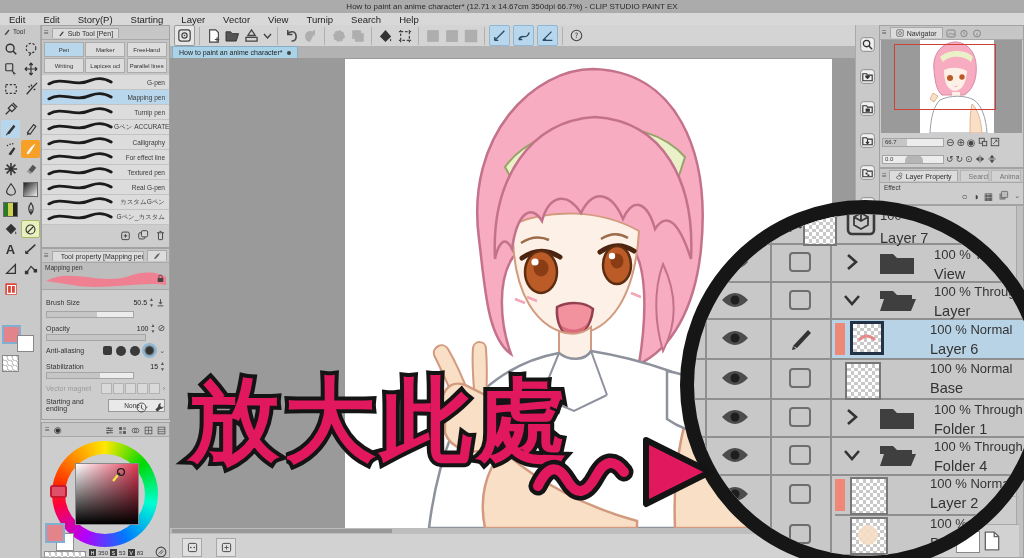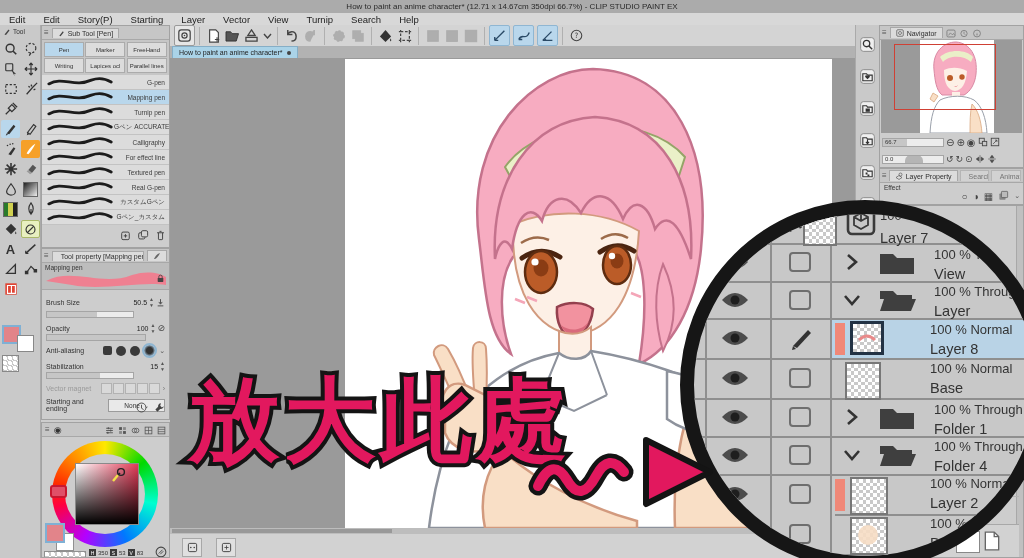--- a/index.html
+++ b/index.html
@@ -915,21 +915,21 @@
           <path d="M4,22 L19,6 l3,3 L8,24 Z" fill="#333"></path>
           <path d="M4,22 l-1,4 l4,-1" fill="#333"></path>
         </svg></span>
     <span class="p" style="left:141px;top:109px;width:10px;height:32px;background:#f08878"></span>
     <span class="p checker" style="left:156px;top:107px;width:34px;height:34px;border:3px solid #223244;background-size:7px 7px;box-sizing:border-box">
       <svg width="28" height="28" viewBox="0 0 28 28">
           <path d="M6,16 q8,-8 16,0" fill="none" stroke="#e98a8a" stroke-width="3"></path>
         </svg>
     </span>
     <span class="p ztxt1" style="left:236px;top:108px">100 % Normal</span>
-    <span class="p ztxt2" style="left:236px;top:127px">Layer 8</span>
+    <span class="p ztxt2" style="left:236px;top:127px">Layer 6</span>
 
     <span class="p" style="left:26px;top:154px"><svg width="30" height="20" viewBox="0 0 30 20">
           <path d="M2,10 Q15,-4 28,10 Q15,24 2,10 Z" fill="#4c4c4c"></path>
           <circle cx="15" cy="10" r="4.5" fill="#1e1e1e"></circle>
         </svg></span>
     <span class="p zcb" style="left:95px;top:154px"></span>
     <span class="p checker" style="left:151px;top:148px;width:32px;height:34px;border:2px solid #777;background-size:7px 7px"></span>
     <span class="p ztxt1" style="left:236px;top:147px">100 % Normal</span>
     <span class="p ztxt2" style="left:236px;top:166px">Base</span>
 

